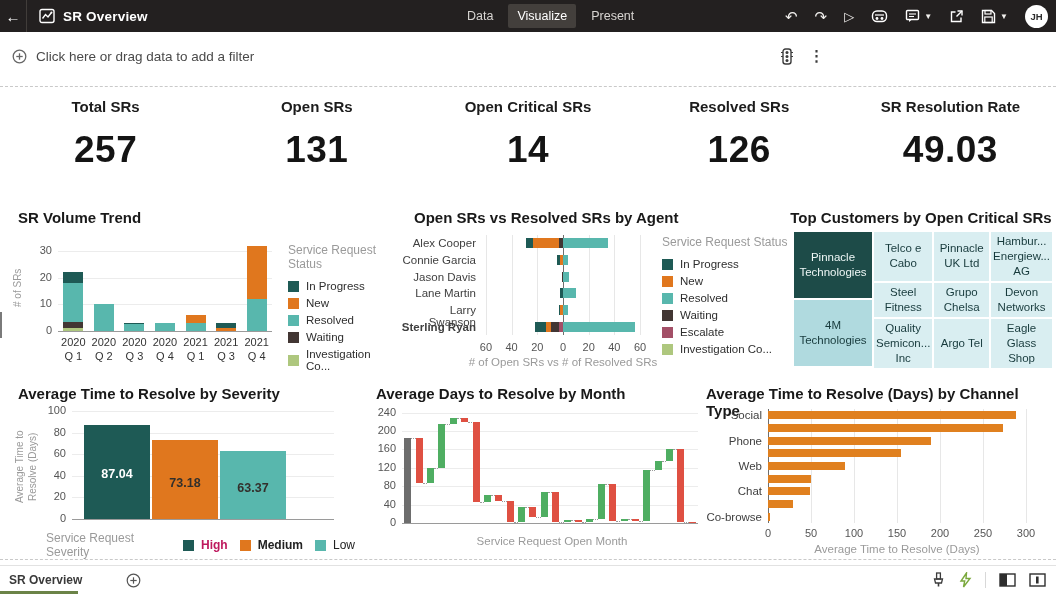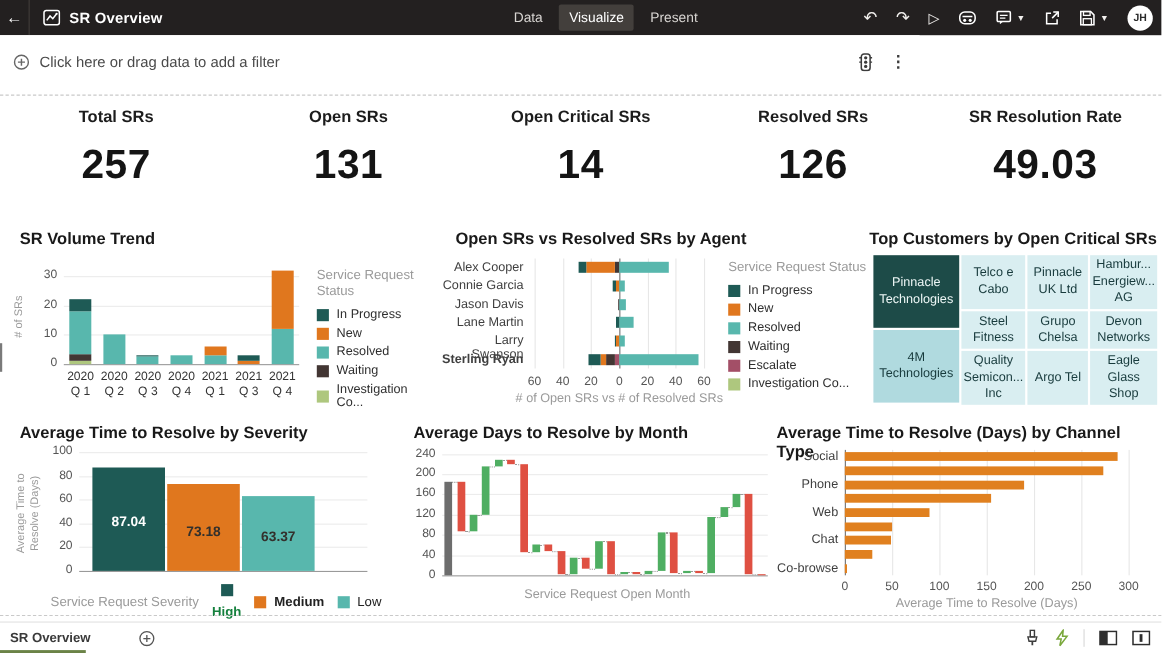--- a/index.html
+++ b/index.html
@@ -366,21 +366,21 @@
         <div class="bar-inner-label" style="left: 148px; top: 70.3582px; width: 66px; color: rgb(51, 48, 44);">63.37</div>
       </div>
       <div class="tick right" style="left: 28px; top: 129px; width: 28px;">0</div>
       <div class="tick right" style="left: 28px; top: 107.4px; width: 28px;">20</div>
       <div class="tick right" style="left: 28px; top: 85.8px; width: 28px;">40</div>
       <div class="tick right" style="left: 28px; top: 64.2px; width: 28px;">60</div>
       <div class="tick right" style="left: 28px; top: 42.6px; width: 28px;">80</div>
       <div class="tick right" style="left: 28px; top: 21px; width: 28px;">100</div>
       <div style="position: absolute; left: 36px; top: 148px; display: flex; align-items: center; gap: 12px;">
         <div style="font-size: 12px; color: rgb(154, 154, 154);">Service Request Severity</div>
-        <div class="legend-item" style="font-size: 12px; font-weight: 700; color: #15803d; flex-direction: column;">
+        <div class="legend-item" style="font-size: 12px; font-weight: 700; color: #be185d;">
           <div class="swatch" style="background: rgb(30, 90, 85);"></div>
           <div>High</div>
         </div>
         <div class="legend-item" style="font-size: 12px; font-weight: 700; color: rgb(34, 34, 34);">
           <div class="swatch" style="background: rgb(224, 119, 30);"></div>
           <div>Medium</div>
         </div>
         <div class="legend-item" style="font-size: 12px; font-weight: 400; color: rgb(34, 34, 34);">
           <div class="swatch" style="background: rgb(88, 183, 173);"></div>
           <div>Low</div>

